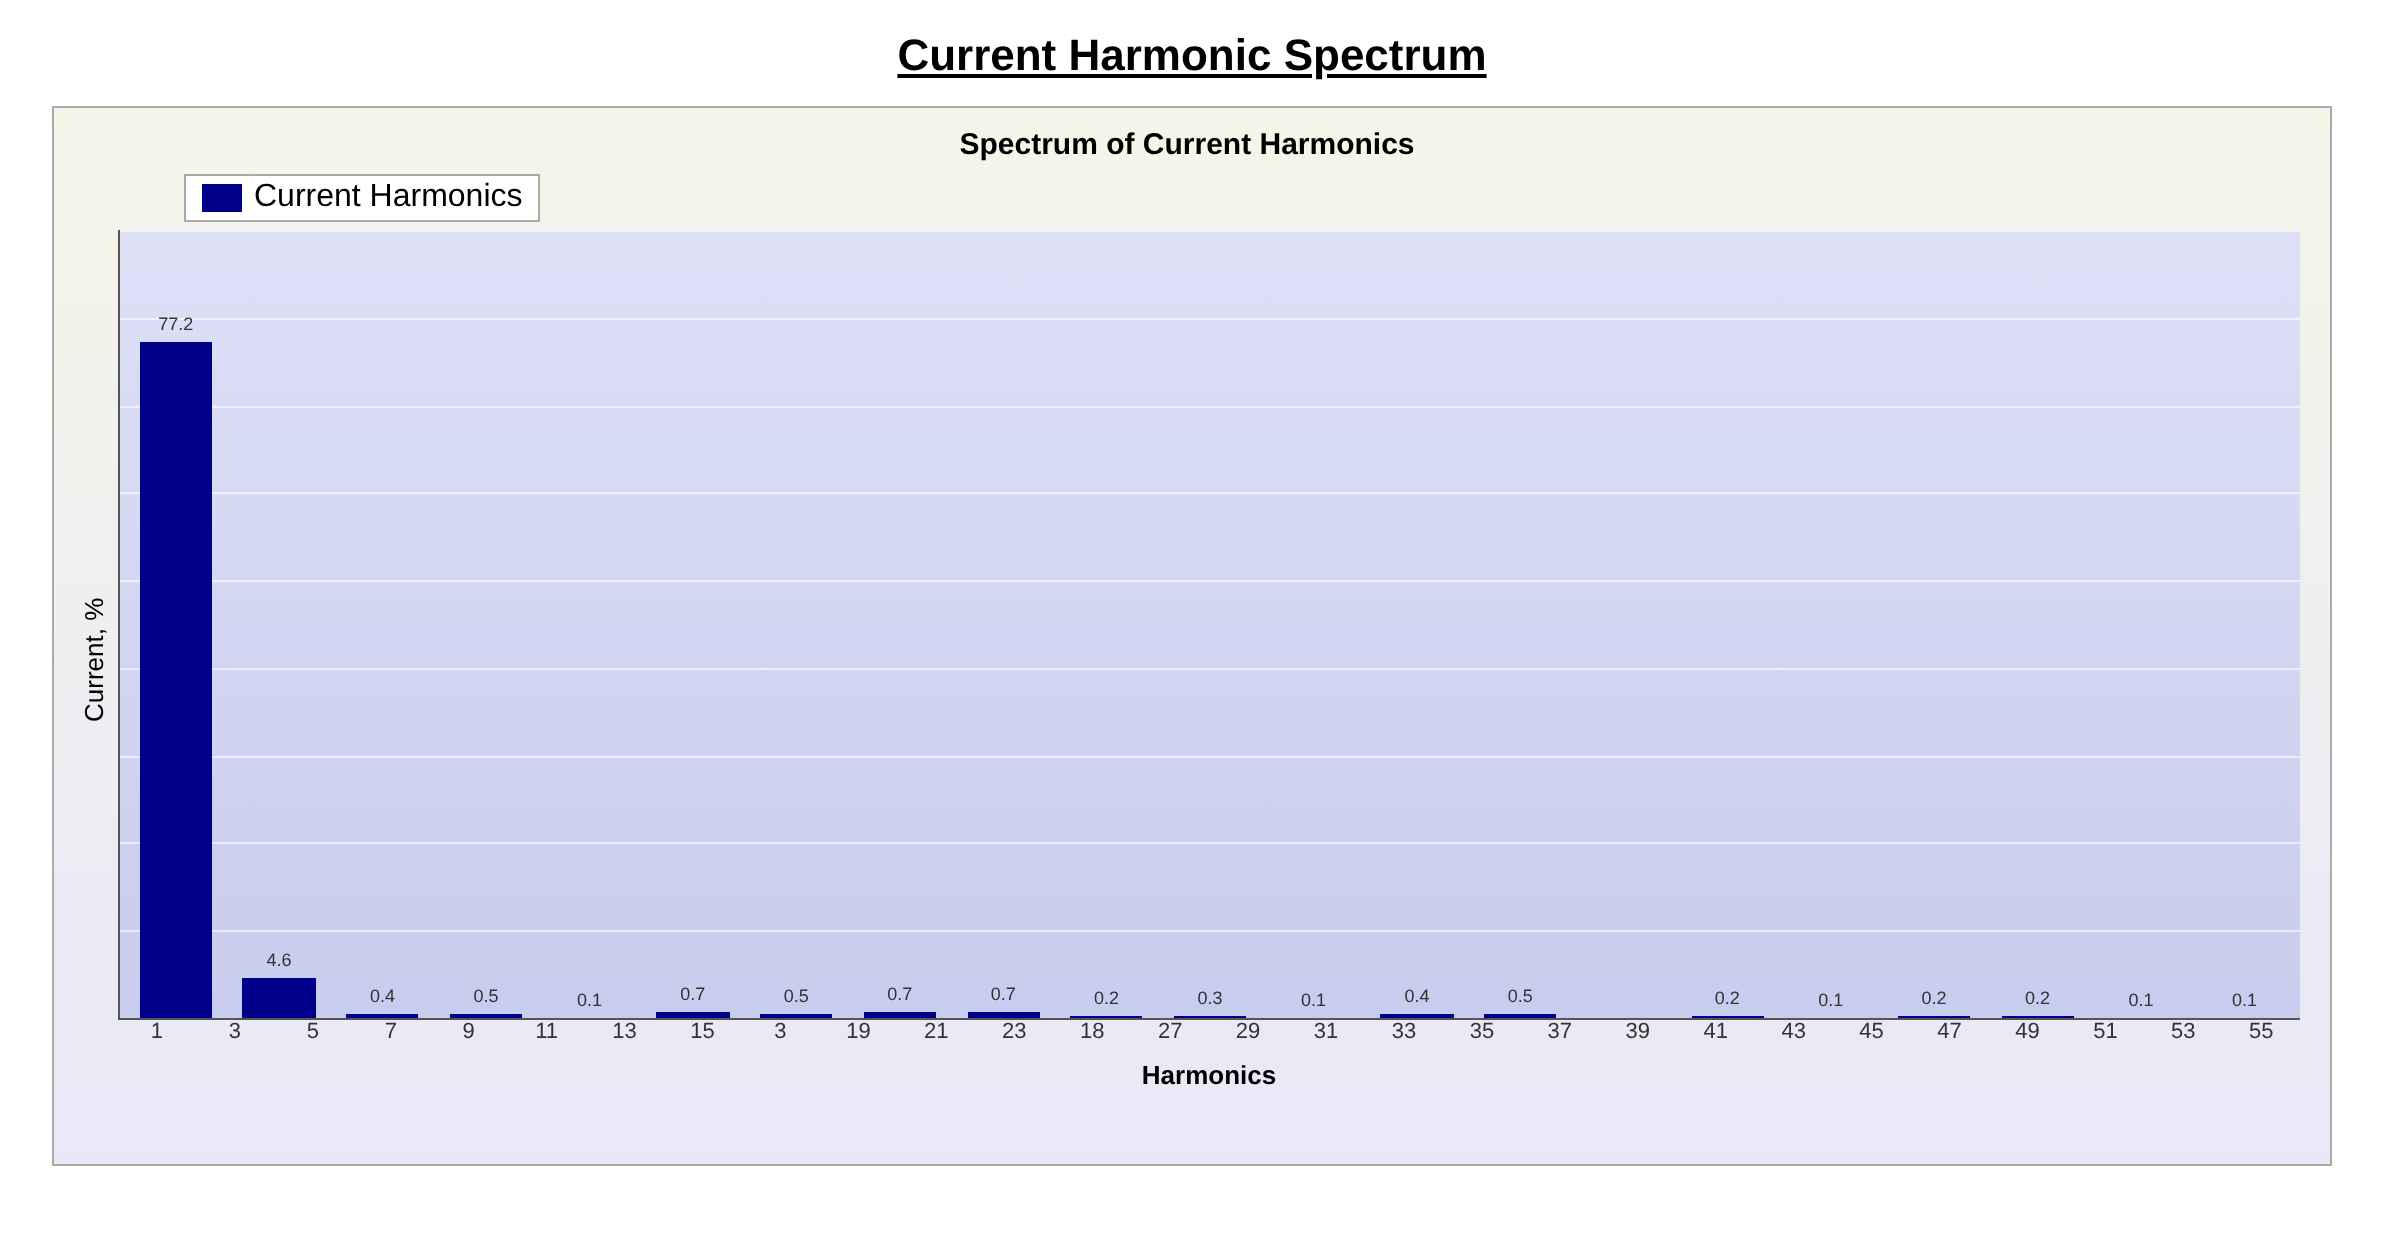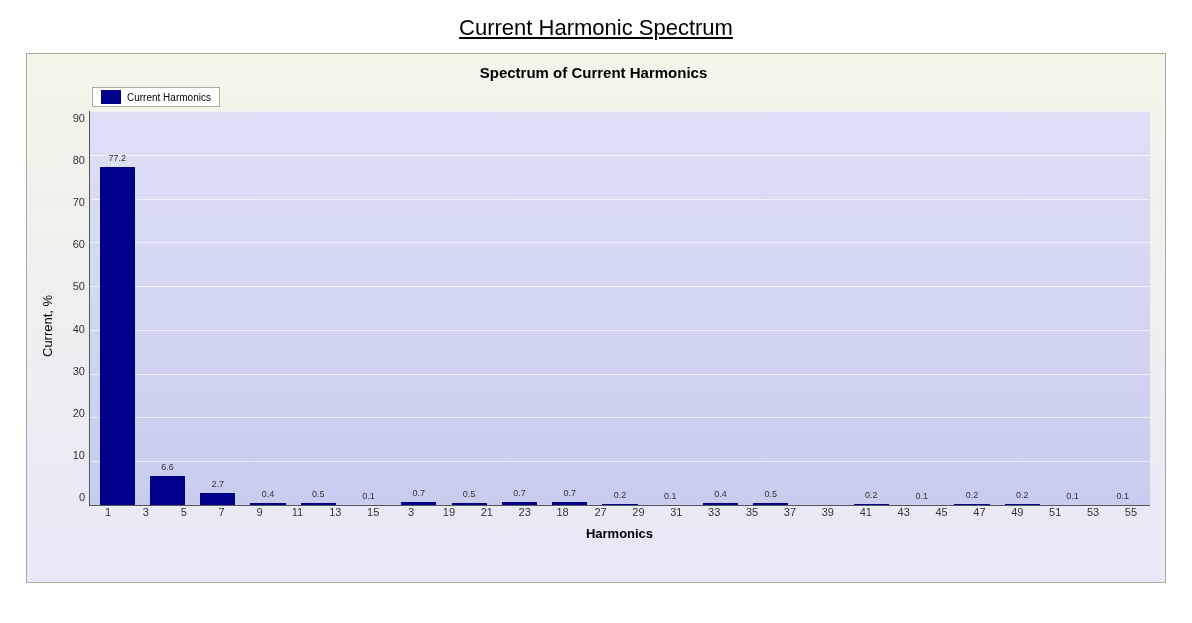--- a/index.html
+++ b/index.html
@@ -8,21 +8,21 @@
       font-family: Arial, sans-serif;
       width: 1192px;
       height: 623px;
       display: flex;
       flex-direction: column;
       align-items: center;
       padding: 10px 20px;
     }
     .page-title {
       font-size: 22px;
-      font-weight: normal;
+      font-weight: bold;
       text-decoration: underline;
       color: #000;
       margin-bottom: 12px;
       margin-top: 5px;
     }
     .chart-container {
       width: 1140px;
       height: 530px;
       border: 1px solid #aaa;
       background: linear-gradient(to bottom, #f5f5e8 0%, #e8e8f8 100%);
@@ -46,21 +46,21 @@
       padding: 2px 8px;
       background: #fff;
     }
     .legend-color {
       width: 20px;
       height: 14px;
       background: #00008B;
       margin-right: 6px;
     }
     .legend-label {
-      font-size: 10px;
+      font-size: 16px;
       color: #000;
     }
     .chart-area {
       display: flex;
       flex-direction: row;
       height: 430px;
       margin-top: 2px;
     }
     .y-axis-label {
       writing-mode: vertical-rl;
@@ -172,59 +172,42 @@
 <h1 class="page-title">Current Harmonic Spectrum</h1>
 
 <div class="chart-container">
   <div class="chart-title">Spectrum of Current Harmonics</div>
   <div class="legend">
     <div class="legend-color"></div>
     <span class="legend-label">Current Harmonics</span>
   </div>
   <div class="chart-area">
     <div class="y-axis-label">Current, %</div>
-    <div class="y-axis" id="y-axis">
-        <div class="y-tick">90</div>
-        <div class="y-tick">80</div>
-        <div class="y-tick">70</div>
-        <div class="y-tick">60</div>
-        <div class="y-tick">50</div>
-        <div class="y-tick">40</div>
-        <div class="y-tick">30</div>
-        <div class="y-tick">20</div>
-        <div class="y-tick">10</div>
-        <div class="y-tick">0</div>
-      </div>
     <div class="plot-area">
       <div class="bars-and-grid" id="bars-and-grid">
         <div class="grid-lines" id="grid-lines">
             <div class="grid-line" style="top: 0%;"></div>
             <div class="grid-line" style="top: 11.1111%;"></div>
             <div class="grid-line" style="top: 22.2222%;"></div>
             <div class="grid-line" style="top: 33.3333%;"></div>
             <div class="grid-line" style="top: 44.4444%;"></div>
             <div class="grid-line" style="top: 55.5556%;"></div>
             <div class="grid-line" style="top: 66.6667%;"></div>
             <div class="grid-line" style="top: 77.7778%;"></div>
             <div class="grid-line" style="top: 88.8889%;"></div>
           </div>
         <div class="bars-wrapper" id="bars-wrapper">
             <div class="bar-group">
               <div class="bar" style="height: 85.7778%;">
                 <div class="bar-label">77.2</div>
               </div>
             </div>
             <div class="bar-group">
-              <div class="bar" style="height: 7.33333%;">
-                <div class="bar-label">6.6</div>
-              </div>
-            </div>
-            <div class="bar-group">
-              <div class="bar" style="height: 3%;">
-                <div class="bar-label">2.7</div>
+              <div class="bar" style="height: 5.11111%;">
+                <div class="bar-label">4.6</div>
               </div>
             </div>
             <div class="bar-group">
               <div class="bar" style="height: 0.444444%;">
                 <div class="bar-label">0.4</div>
               </div>
             </div>
             <div class="bar-group">
               <div class="bar" style="height: 0.555556%;">
                 <div class="bar-label">0.5</div>
@@ -251,20 +234,25 @@
               </div>
             </div>
             <div class="bar-group">
               <div class="bar" style="height: 0.777778%;">
                 <div class="bar-label">0.7</div>
               </div>
             </div>
             <div class="bar-group">
               <div class="bar" style="height: 0.222222%;">
                 <div class="bar-label">0.2</div>
+              </div>
+            </div>
+            <div class="bar-group">
+              <div class="bar" style="height: 0.333333%;">
+                <div class="bar-label">0.3</div>
               </div>
             </div>
             <div class="bar-group">
               <div class="bar" style="height: 0.111111%;">
                 <div class="bar-label">0.1</div>
               </div>
             </div>
             <div class="bar-group">
               <div class="bar" style="height: 0.444444%;">
                 <div class="bar-label">0.4</div>

